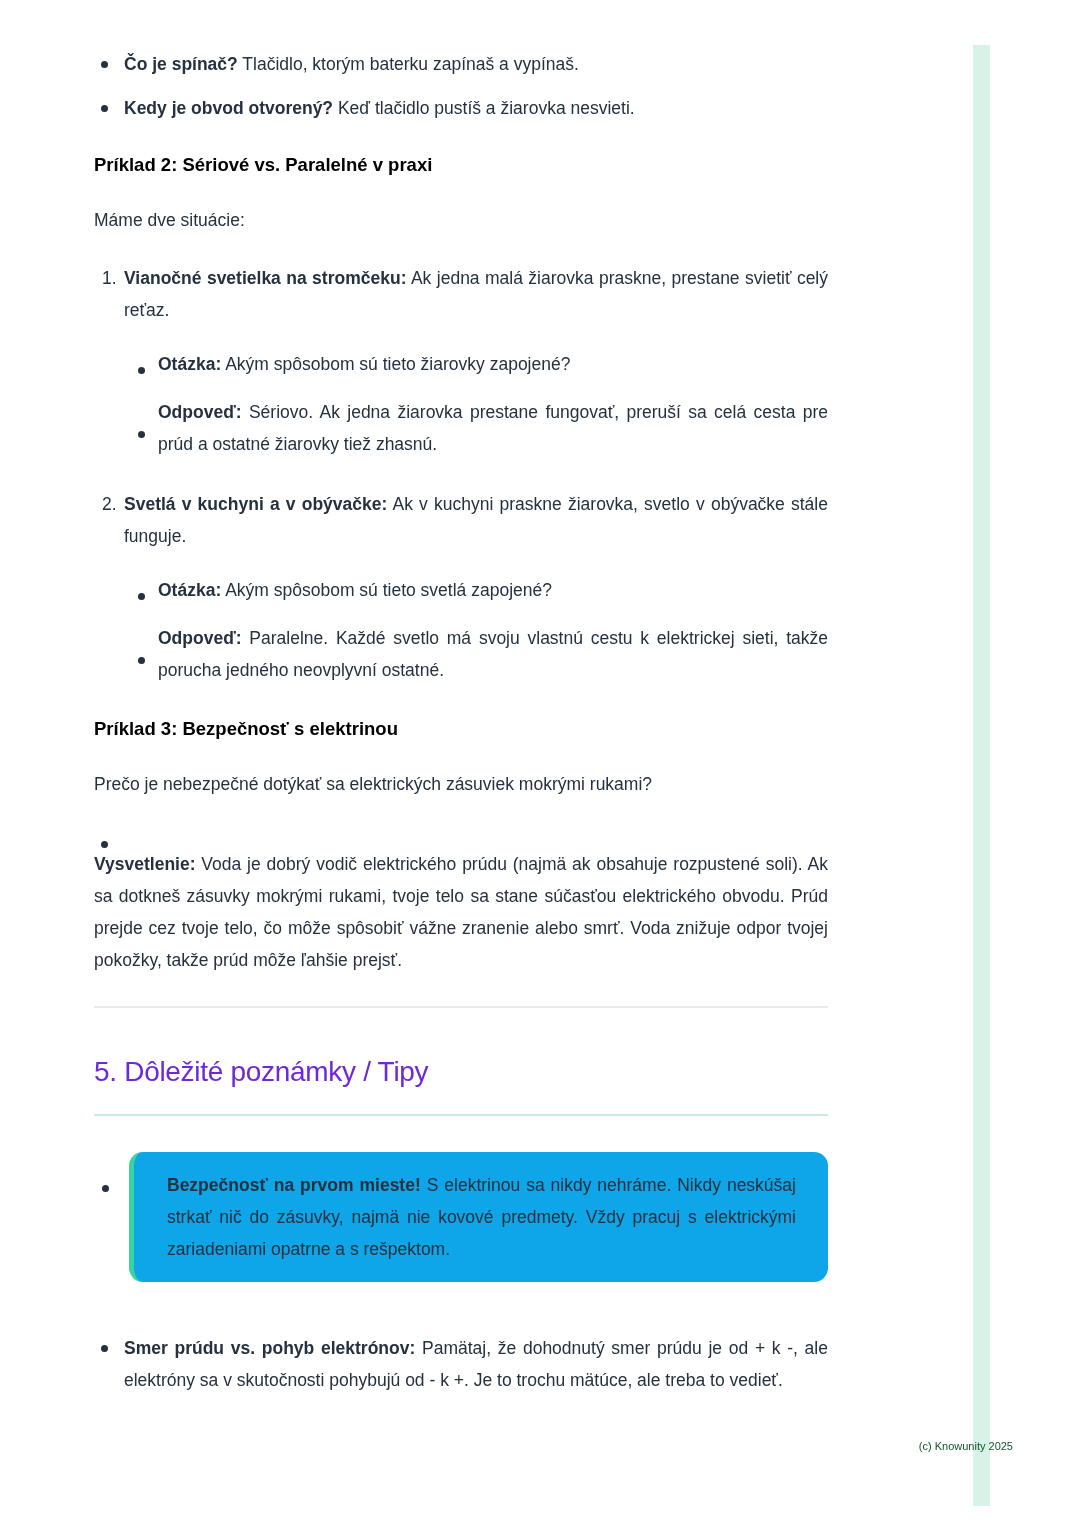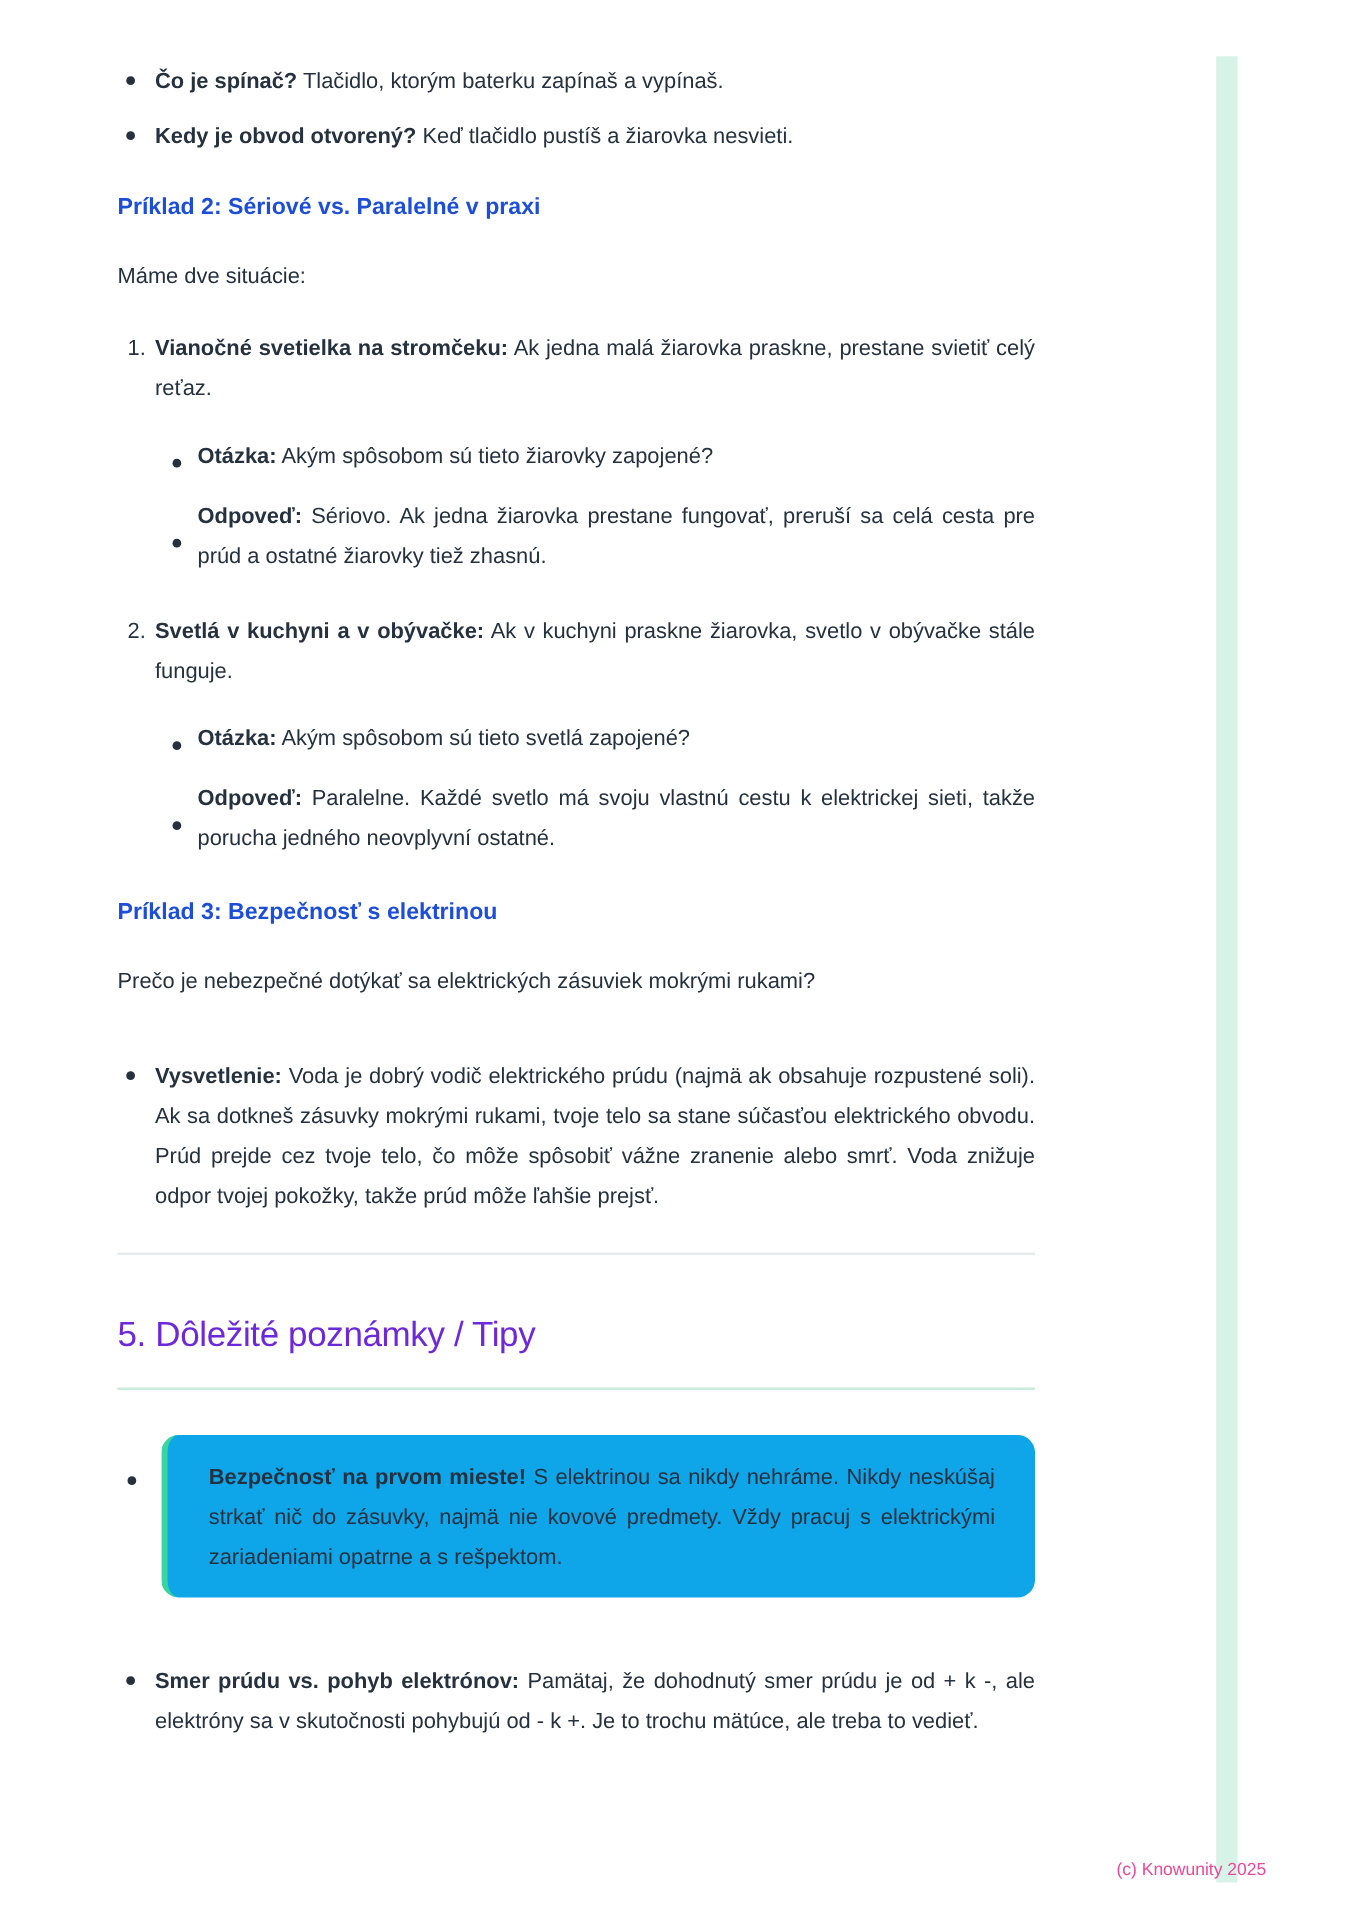--- a/index.html
+++ b/index.html
@@ -28,38 +28,38 @@
   .row { display: flex; align-items: flex-start; }
   .dot {
     flex: 0 0 auto; width: 7px; height: 7px; border-radius: 50%;
     background: #25313f; margin: 11px 16px 0 7px;
   }
   .intro-row { margin-bottom: 16px; text-align: center; }
   .intro-row .line { line-height: 28px; }
 
   h3 {
     font-size: 18.5px; line-height: 26px; font-weight: 700;
-    margin: 30px 0 0 0; color: #1d4ed8;
+    margin: 30px 0 0 0; color: #000000;
   }
   .lead { margin: 28px 0 0 0; line-height: 28px; }
 
   
   .num-row { display: flex; align-items: flex-start; margin-top: 28px; }
   .num { flex: 0 0 30px; box-sizing: border-box; padding-left: 8px; line-height: 32px; }
   .item-body { flex: 1 1 auto; min-width: 0; }
   .para { margin: 0; line-height: 32px; }
   .just { text-align: justify; }
 
   .qa { display: flex; align-items: center; }
   .qa .dot { margin: 13px 13px 0 14px; }
   .qa-first { margin-top: 22px; }
   .qa-next { margin-top: 16px; }
   .qa .para { flex: 1 1 auto; min-width: 0; }
 
-  .expl-row { margin-top: 46px; }
+  .expl-row { margin-top: 30px; flex-direction: column; }
   .expl-row .dot { margin-top: 13px; }
   .expl-row .para { flex: 1 1 auto; min-width: 0; }
 
   hr.divider {
     border: none; border-top: 2px solid #e7eaee;
     margin: 30px 0 0 0;
   }
   hr.divider-accent {
     border: none; border-top: 2px solid #c8eddd;
     margin: 20px 0 0 0;
@@ -81,21 +81,21 @@
     border-radius: 14px;
   }
   .callout-box .para { line-height: 32px; }
 
   .note-row { margin-top: 50px; }
   .note-row .dot { margin-top: 13px; }
   .note-row .para { flex: 1 1 auto; min-width: 0; }
 
   .footer {
     position: absolute; top: 1440px; right: 67px;
-    font-size: 14px; color: #ec4899; z-index: 2; margin-top: 47px;
+    font-size: 11px; color: #14532d; z-index: 2;
   }
 </style>
 </head>
 <body>
 
 <div class="page">
 
   <div class="stripe"></div>
 
   <main class="content">

